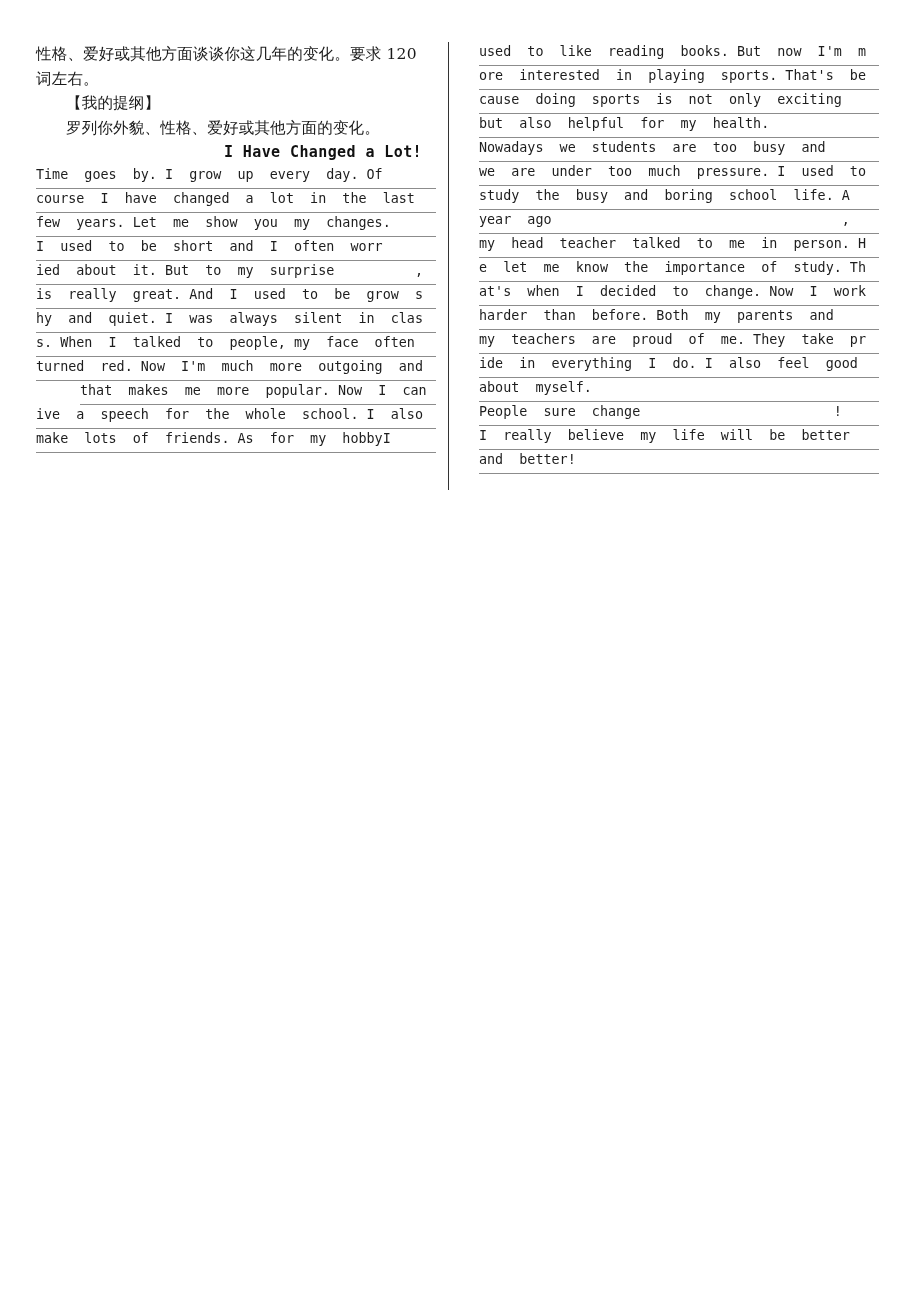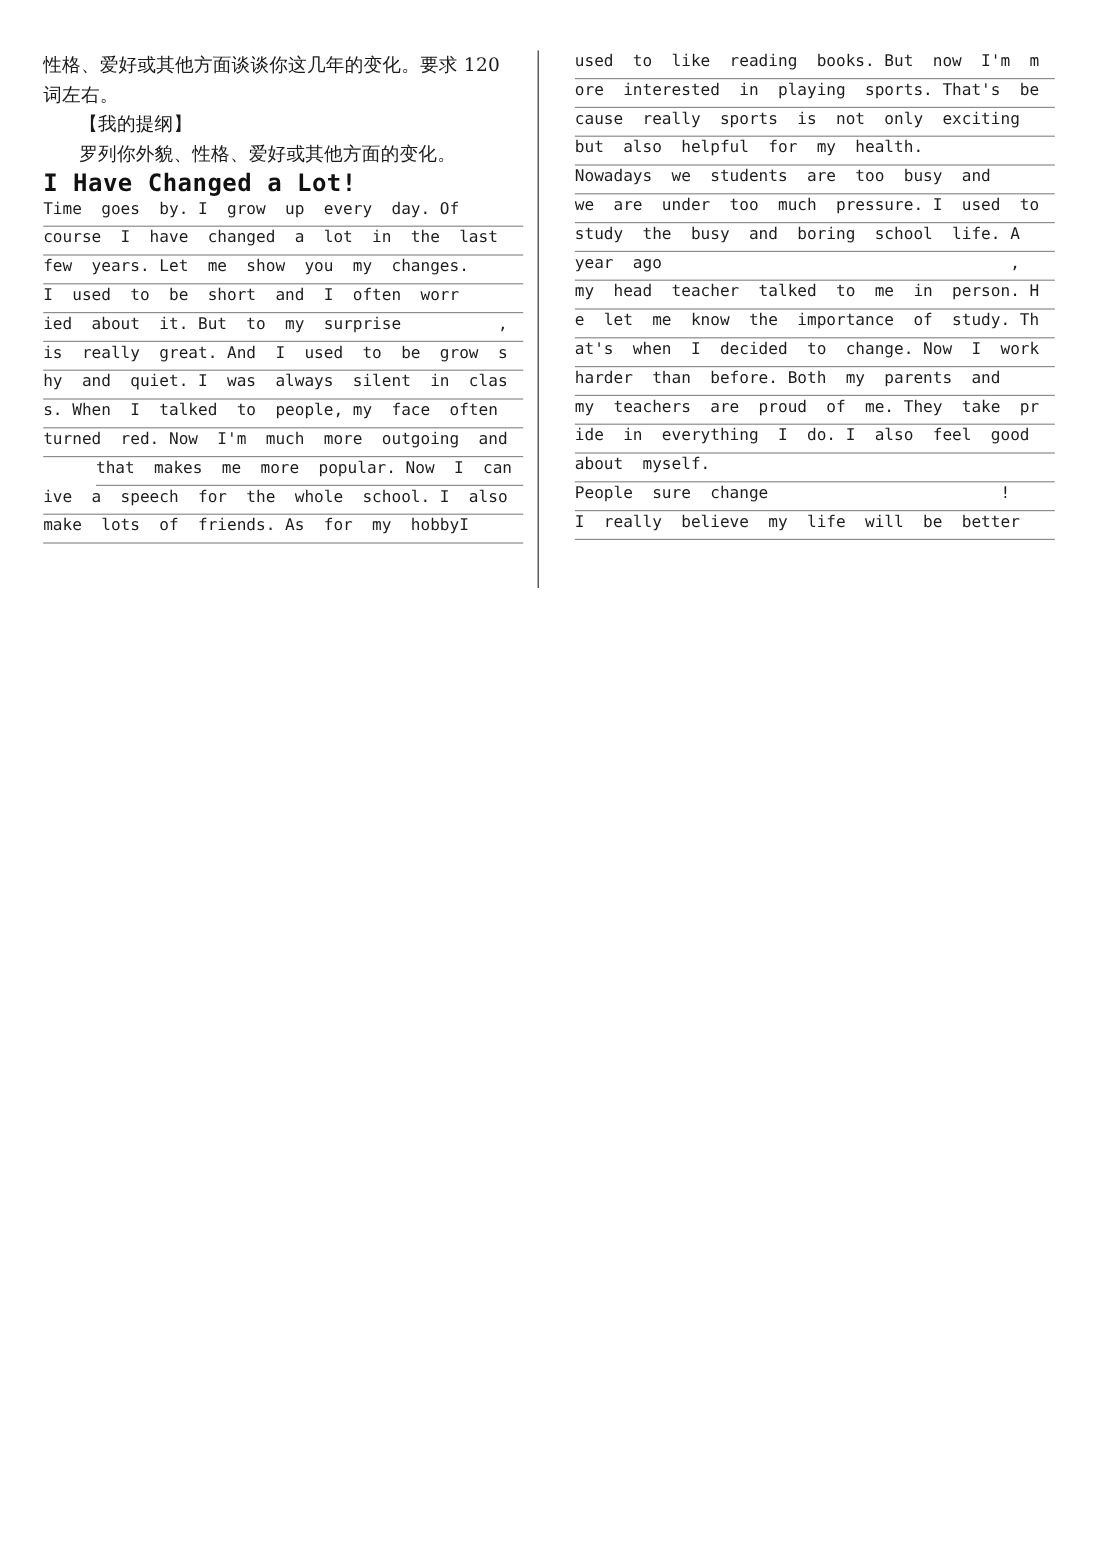--- a/index.html
+++ b/index.html
@@ -55,23 +55,23 @@
     line-height: 24.5px;
     letter-spacing: 0.2px;
     color: #1a1a1a;
     white-space: nowrap;
   }
   .cn-indent { text-indent: 30px; }
 
   
   .essay-title {
     font-family: "DejaVu Sans Mono", "Liberation Mono", monospace;
-    font-size: 20px;
+    font-size: 15px;
     font-weight: bold;
-    text-align: left;
+    text-align: right;
     line-height: 25px;
     letter-spacing: 0.4px;
     color: #111111;
     white-space: nowrap;
     padding-right: 14px;
   }
 
   
   .ruled {
     font-family: "DejaVu Sans Mono", "Liberation Mono", monospace;
@@ -126,32 +126,33 @@
       </div>
 
     </div>
 
     <div class="divider" style="border-left-color: rgb(51, 51, 51);"></div>
 
     <div class="column col-right">
       <div>
         <div class="ruled" style="border-bottom-color: rgb(140, 140, 140);"><span>used  to  like  reading  books. But  now  I'm  m</span></div>
         <div class="ruled" style="border-bottom-color: rgb(140, 140, 140);"><span>ore  interested  in  playing  sports. That's  be</span></div>
-        <div class="ruled" style="border-bottom-color: rgb(140, 140, 140);"><span>cause  really  sports  is  not  only  exciting</span></div>
+        <div class="ruled" style="border-bottom-color: rgb(140, 140, 140);"><span>cause  doing  sports  is  not  only  exciting</span></div>
         <div class="ruled" style="border-bottom-color: rgb(140, 140, 140);"><span>but  also  helpful  for  my  health.</span></div>
         <div class="ruled" style="border-bottom-color: rgb(140, 140, 140); justify-content: center;"><span>Nowadays  we  students  are  too  busy  and</span></div>
         <div class="ruled" style="border-bottom-color: rgb(140, 140, 140);"><span>we  are  under  too  much  pressure. I  used  to</span></div>
         <div class="ruled" style="border-bottom-color: rgb(140, 140, 140);"><span>study  the  busy  and  boring  school  life. A</span></div>
         <div class="ruled" style="border-bottom-color: rgb(140, 140, 140);"><span>year  ago                                    ,</span></div>
         <div class="ruled" style="border-bottom-color: rgb(140, 140, 140);"><span>my  head  teacher  talked  to  me  in  person. H</span></div>
         <div class="ruled" style="border-bottom-color: rgb(140, 140, 140);"><span>e  let  me  know  the  importance  of  study. Th</span></div>
         <div class="ruled" style="border-bottom-color: rgb(140, 140, 140);"><span>at's  when  I  decided  to  change. Now  I  work</span></div>
         <div class="ruled" style="border-bottom-color: rgb(140, 140, 140);"><span>harder  than  before. Both  my  parents  and</span></div>
         <div class="ruled" style="border-bottom-color: rgb(140, 140, 140);"><span>my  teachers  are  proud  of  me. They  take  pr</span></div>
         <div class="ruled" style="border-bottom-color: rgb(140, 140, 140);"><span>ide  in  everything  I  do. I  also  feel  good</span></div>
         <div class="ruled" style="border-bottom-color: rgb(140, 140, 140);"><span>about  myself.</span></div>
         <div class="ruled" style="border-bottom-color: rgb(140, 140, 140);"><span>People  sure  change                        !</span></div>
         <div class="ruled" style="border-bottom-color: rgb(140, 140, 140);"><span>I  really  believe  my  life  will  be  better</span></div>
+        <div class="ruled" style="border-bottom-color: rgb(140, 140, 140);"><span>and  better!</span></div>
       </div>
     </div>
 
   </div>
 </div>
 
 </body></html>

